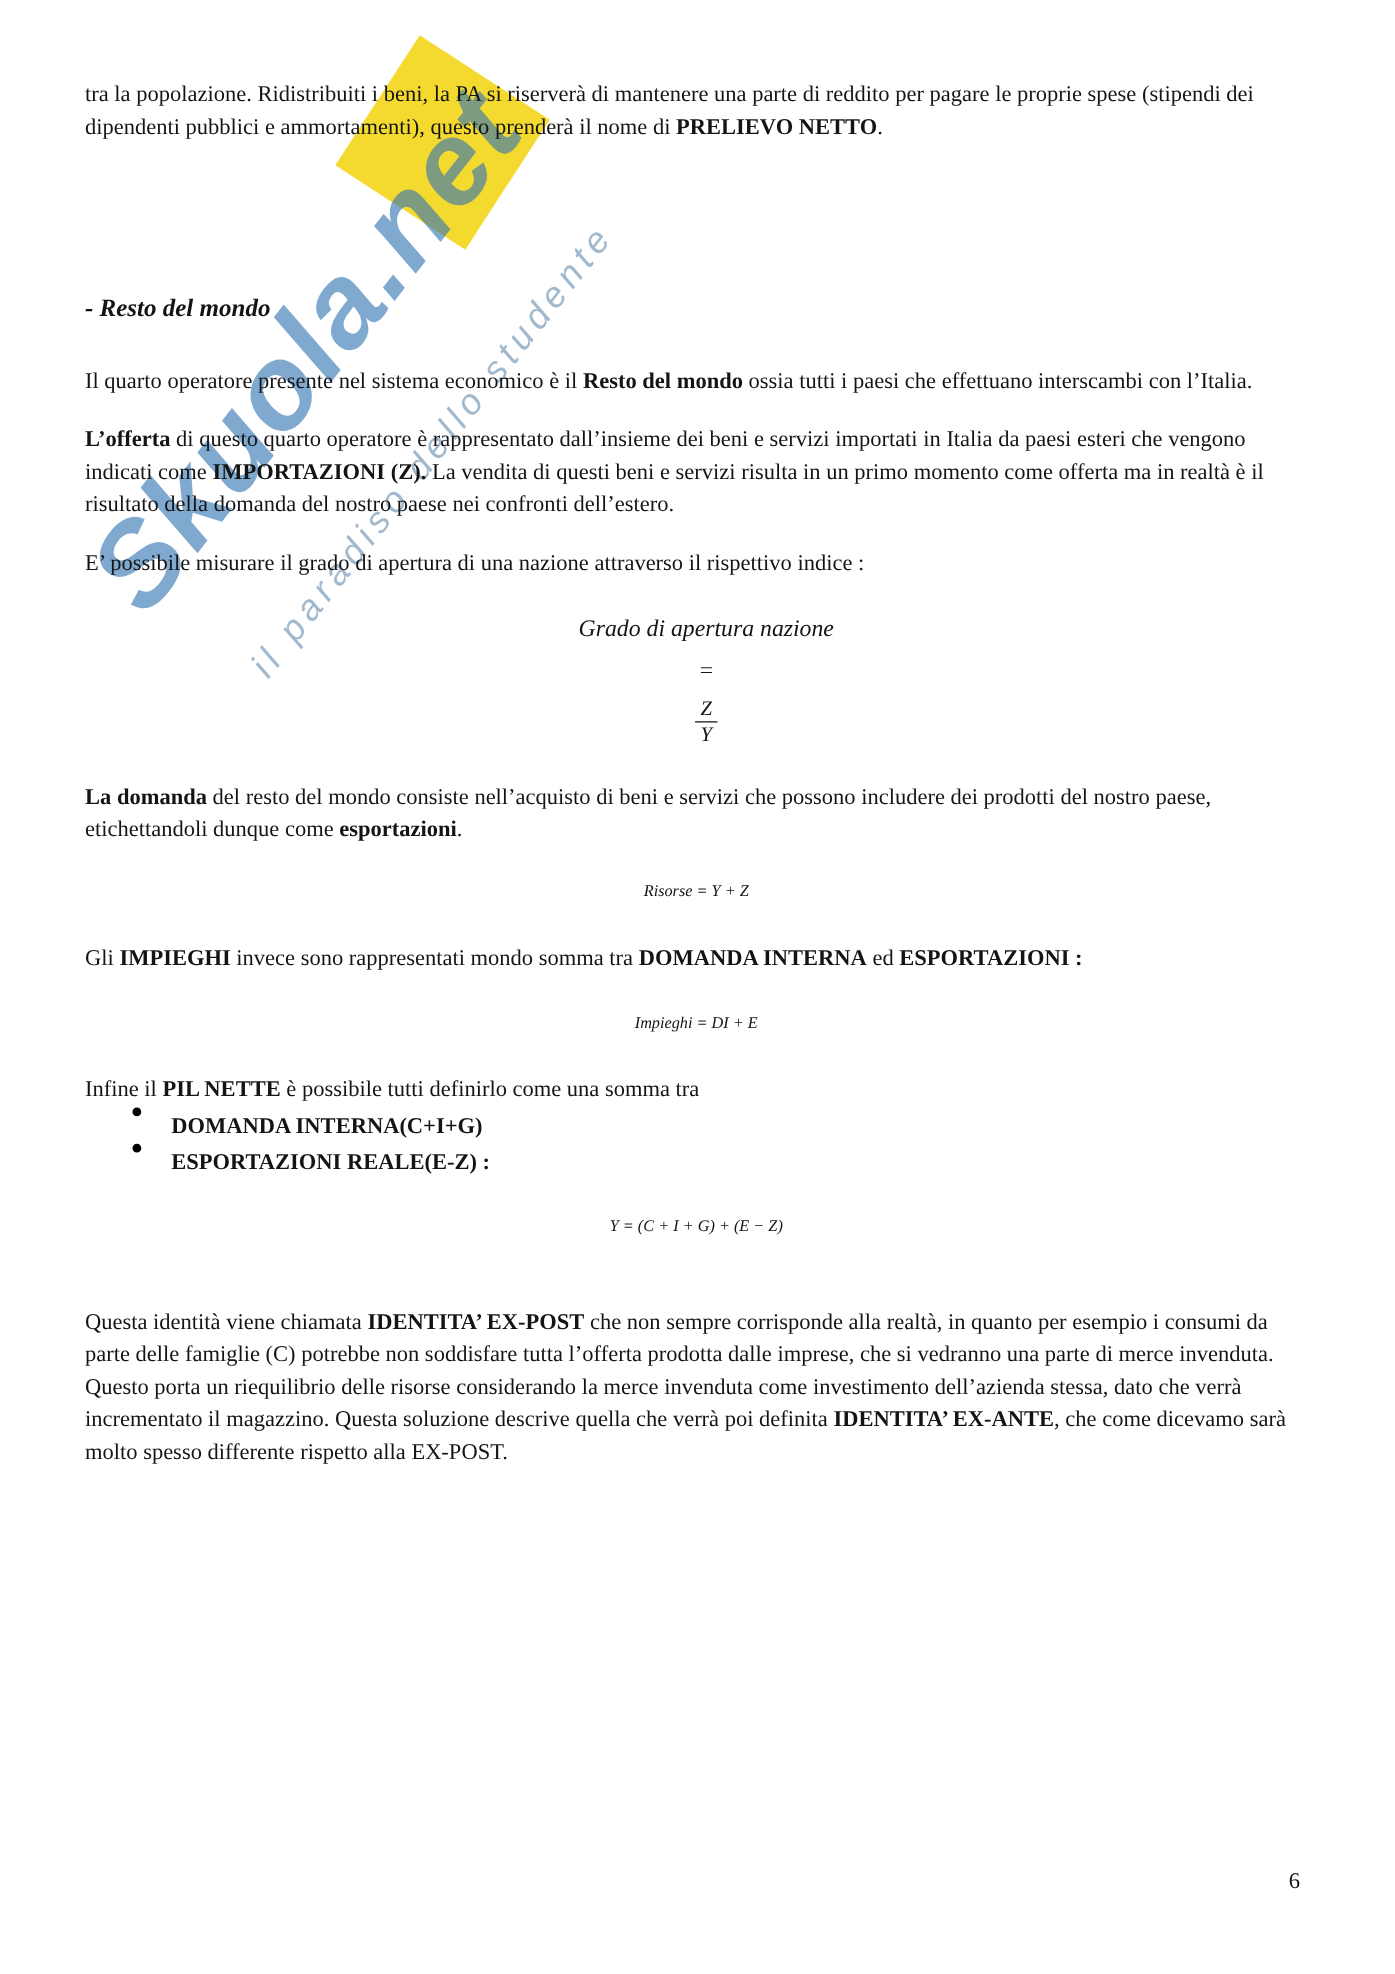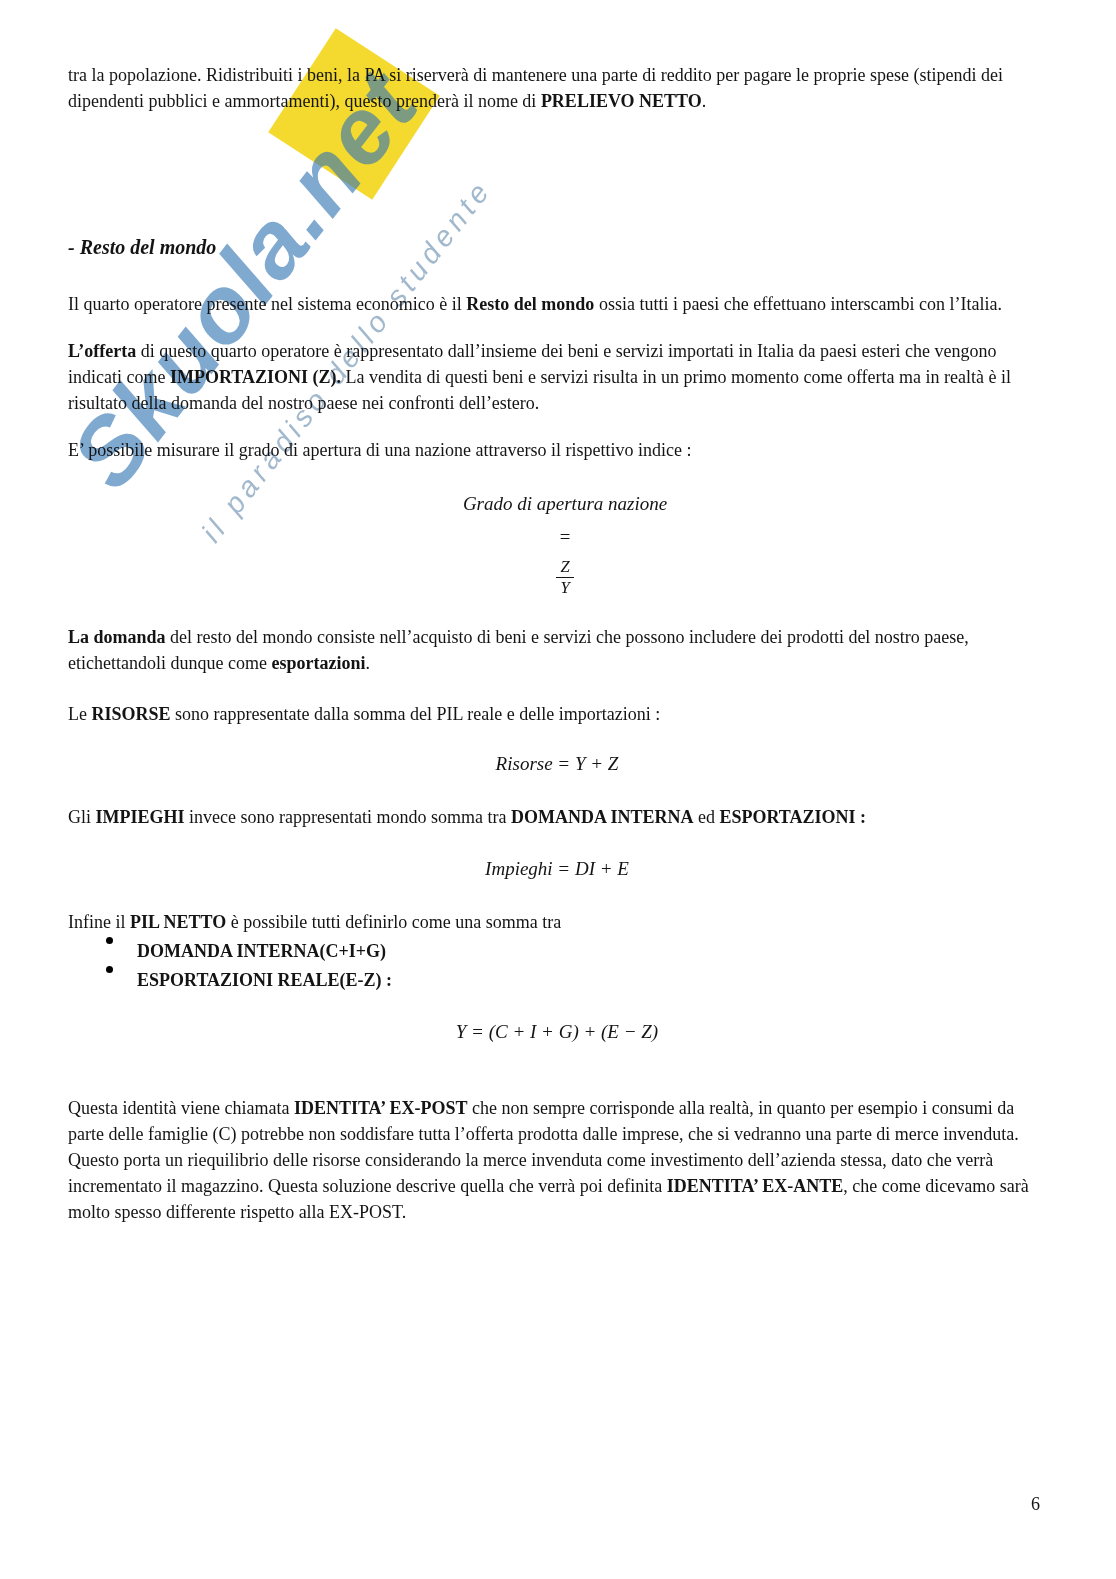--- a/index.html
+++ b/index.html
@@ -70,21 +70,21 @@
   .p-offerta  { margin-top: 21px; }
   .p-misurare { margin-top: 21px; }
   .p-domanda  { margin-top: 26px; }
   .p-risorse  { margin-top: 25px; }
   .p-impieghi { margin-top: 27px; }
   .p-pil      { margin-top: 27px; }
   .p-identita { margin-top: 50px; }
 
   .formula {
     font-style: italic;
-    font-size: 19px;
+    font-size: 13px;
     line-height: 26px;
   }
   .formula-center { text-align: center; }
   .f-apertura {
     margin-top: 28px;
     margin-left: 16px;
     display: flex;
     align-items: center;
     gap: 7px;
     font-style: italic;
@@ -143,29 +143,28 @@
       <span>Grado di apertura nazione</span>
       <span>=</span>
       <span class="frac">
         <span class="num">Z</span>
         <span class="den">Y</span>
       </span>
     </div>
 
     <p class="p-domanda"><b>La domanda</b><span> del resto del mondo consiste nell’acquisto di beni e servizi che possono includere dei prodotti del nostro paese, etichettandoli dunque come </span><b>esportazioni</b><span>.</span></p>
 
-    <p class="p-risorse"><span>Le </span><b>RISORSE</b><span> sono rappresentate dalla somma del PIL reale e delle importazioni :</span></p>
 
     <div class="formula formula-center f-risorse">Risorse = Y + Z</div>
 
     <p class="p-impieghi"><span>Gli </span><b>IMPIEGHI</b><span> invece sono rappresentati mondo somma tra </span><b>DOMANDA INTERNA</b><span> ed </span><b>ESPORTAZIONI :</b></p>
 
     <div class="formula formula-center f-impieghi">Impieghi = DI + E</div>
 
-    <p class="p-pil"><span>Infine il </span><b>PIL NETTO</b><span> è possibile tutti definirlo come una somma tra</span></p>
+    <p class="p-pil"><span>Infine il </span><b>PIL NETTE</b><span> è possibile tutti definirlo come una somma tra</span></p>
 
     <div class="bullets">
       <div class="bullet-item">
         <span class="bullet-dot"></span>
         <b>DOMANDA INTERNA(C+I+G)</b>
       </div>
       <div class="bullet-item">
         <span class="bullet-dot"></span>
         <b>ESPORTAZIONI REALE(E-Z) :</b>
       </div>

